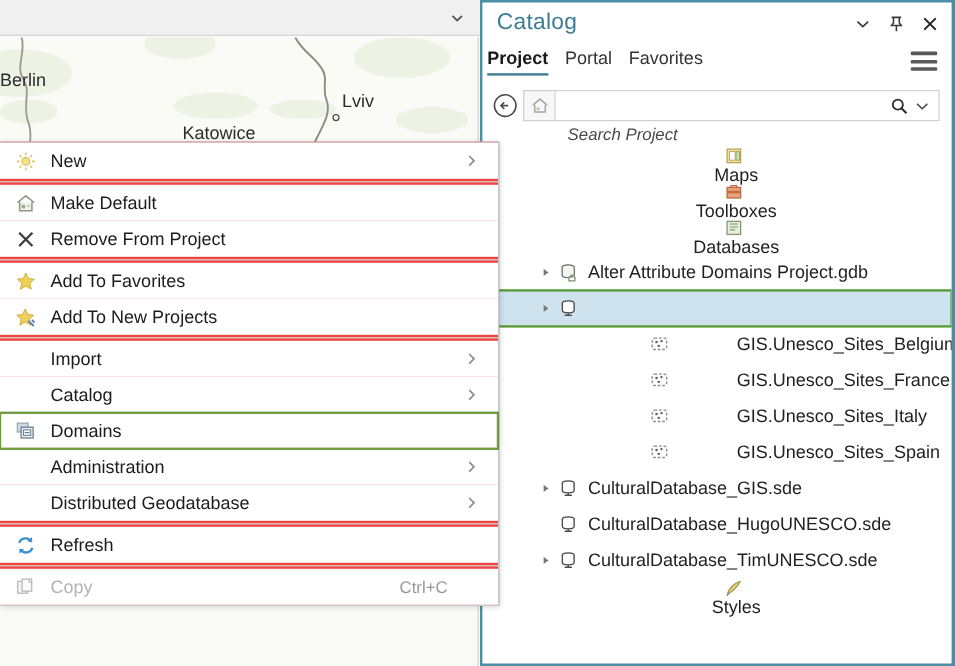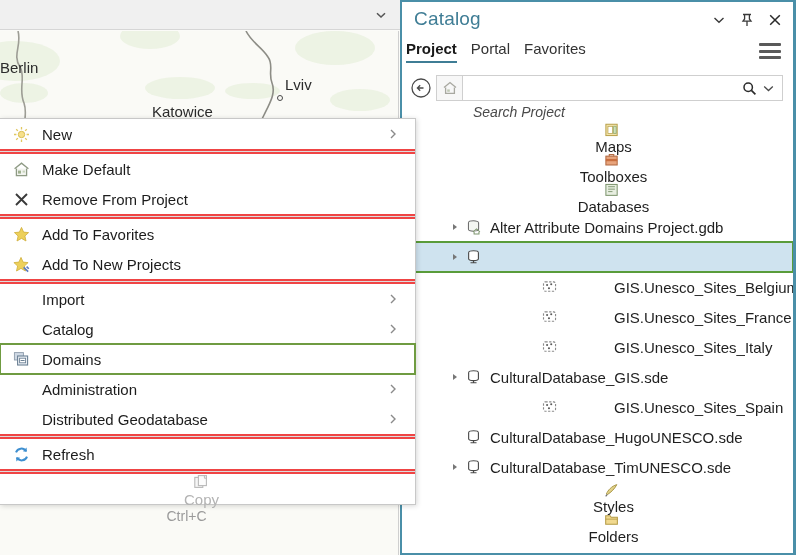--- a/index.html
+++ b/index.html
@@ -75,21 +75,21 @@
   .menu-item {
     position: relative;
     display: flex;
     align-items: center;
     height: 30px;
     padding: 0 12px 0 0;
     font-size: 15px;
     color: #1c1c1c;
     background: #ffffff;
   }
-  .menu-item.disabled { color: #b3b3b3; flex-direction: column; }
+  .menu-item.disabled { color: #b3b3b3; }
   .menu-item .mi-icon {
     width: 42px;
     min-width: 42px;
     display: flex;
     align-items: center;
     justify-content: center;
   }
   .menu-item .mi-label { flex: 1; }
   .menu-item .mi-shortcut {
     font-size: 14px;
@@ -564,54 +564,54 @@
           <span class="t-icon">
             <svg class="ico" width="16" height="16" viewBox="0 0 17 17">
               <rect x="1.6" y="3" width="12.8" height="10" rx="2" fill="#ffffff" stroke="#8a8a8a" stroke-width="1.2" stroke-dasharray="2.4 1.6"></rect>
               <circle cx="5.4" cy="6.4" r="1.1" fill="#5a5a5a"></circle>
               <circle cx="9.8" cy="5.6" r="1.1" fill="#5a5a5a"></circle>
               <circle cx="7.4" cy="9.8" r="1.1" fill="#5a5a5a"></circle>
             </svg>
           </span>
           <span>GIS.Unesco_Sites_Italy</span>
         </div>
-        <div class="tree-row level1">
-          <span class="expander">
-            <span class="expander-arrow"></span>
-          </span>
-          <span class="t-icon">
-            <svg class="ico" width="16" height="16" viewBox="0 0 17 17">
-              <ellipse cx="8" cy="3.8" rx="5.2" ry="2" fill="#ffffff" stroke="#4a4a4a" stroke-width="1.2"></ellipse>
-              <path d="M2.8 3.8 V10.4 C2.8 11.5 5.1 12.4 8 12.4 C10.9 12.4 13.2 11.5 13.2 10.4 V3.8" fill="#ffffff" stroke="#4a4a4a" stroke-width="1.2"></path>
-              <path d="M8 12.4 V14.6 M4.8 14.6 H11.2" stroke="#4a4a4a" stroke-width="1.2"></path>
-            </svg>
-          </span>
-          <span>CulturalDatabase_GIS.sde</span>
-        </div>
         <div class="tree-row level2">
           <span class="expander"></span>
           <span class="t-icon">
             <svg class="ico" width="16" height="16" viewBox="0 0 17 17">
               <rect x="1.6" y="3" width="12.8" height="10" rx="2" fill="#ffffff" stroke="#8a8a8a" stroke-width="1.2" stroke-dasharray="2.4 1.6"></rect>
               <circle cx="5.4" cy="6.4" r="1.1" fill="#5a5a5a"></circle>
               <circle cx="9.8" cy="5.6" r="1.1" fill="#5a5a5a"></circle>
               <circle cx="7.4" cy="9.8" r="1.1" fill="#5a5a5a"></circle>
             </svg>
           </span>
           <span>GIS.Unesco_Sites_Spain</span>
         </div>
         <div class="tree-row level1">
-          <span class="expander"></span>
+          <span class="expander">
+            <span class="expander-arrow"></span>
+          </span>
           <span class="t-icon">
             <svg class="ico" width="16" height="16" viewBox="0 0 17 17">
               <ellipse cx="8" cy="3.8" rx="5.2" ry="2" fill="#ffffff" stroke="#4a4a4a" stroke-width="1.2"></ellipse>
               <path d="M2.8 3.8 V10.4 C2.8 11.5 5.1 12.4 8 12.4 C10.9 12.4 13.2 11.5 13.2 10.4 V3.8" fill="#ffffff" stroke="#4a4a4a" stroke-width="1.2"></path>
               <path d="M8 12.4 V14.6 M4.8 14.6 H11.2" stroke="#4a4a4a" stroke-width="1.2"></path>
             </svg>
           </span>
+          <span>CulturalDatabase_GIS.sde</span>
+        </div>
+        <div class="tree-row level1">
+          <span class="expander"></span>
+          <span class="t-icon">
+            <svg class="ico" width="16" height="16" viewBox="0 0 17 17">
+              <ellipse cx="8" cy="3.8" rx="5.2" ry="2" fill="#ffffff" stroke="#4a4a4a" stroke-width="1.2"></ellipse>
+              <path d="M2.8 3.8 V10.4 C2.8 11.5 5.1 12.4 8 12.4 C10.9 12.4 13.2 11.5 13.2 10.4 V3.8" fill="#ffffff" stroke="#4a4a4a" stroke-width="1.2"></path>
+              <path d="M8 12.4 V14.6 M4.8 14.6 H11.2" stroke="#4a4a4a" stroke-width="1.2"></path>
+            </svg>
+          </span>
           <span>CulturalDatabase_HugoUNESCO.sde</span>
         </div>
         <div class="tree-row level1">
           <span class="expander">
             <span class="expander-arrow"></span>
           </span>
           <span class="t-icon">
             <svg class="ico" width="16" height="16" viewBox="0 0 17 17">
               <ellipse cx="8" cy="3.8" rx="5.2" ry="2" fill="#ffffff" stroke="#4a4a4a" stroke-width="1.2"></ellipse>
               <path d="M2.8 3.8 V10.4 C2.8 11.5 5.1 12.4 8 12.4 C10.9 12.4 13.2 11.5 13.2 10.4 V3.8" fill="#ffffff" stroke="#4a4a4a" stroke-width="1.2"></path>
@@ -623,25 +623,15 @@
         <div class="tree-row level0">
           <span class="expander"></span>
           <span class="t-icon">
             <svg class="ico" width="16" height="16" viewBox="0 0 17 17">
               <path d="M2.6 12.6 C4 9, 8 4.4, 13.6 2.8 C11.4 7.2, 7.4 11, 3.6 13.4 Z" fill="#e2d28a" stroke="#a4913f" stroke-width="1"></path>
               <path d="M3.4 13.2 L1.8 15.2" stroke="#6a6a6a" stroke-width="1.2"></path>
             </svg>
           </span>
           <span>Styles</span>
         </div>
-        <div class="tree-row level0">
-          <span class="expander"></span>
-          <span class="t-icon">
-            <svg class="ico" width="16" height="16" viewBox="0 0 17 17">
-              <path d="M1.8 4 H6.4 L7.6 5.6 H14.2 V13 H1.8 Z" fill="#f1d98f" stroke="#b39a45" stroke-width="1.1"></path>
-              <path d="M1.8 7.6 H14.2" stroke="#b39a45" stroke-width=".9"></path>
-            </svg>
-          </span>
-          <span>Folders</span>
-        </div>
       </div>
   </div>
 </div>
 
 </body></html>

